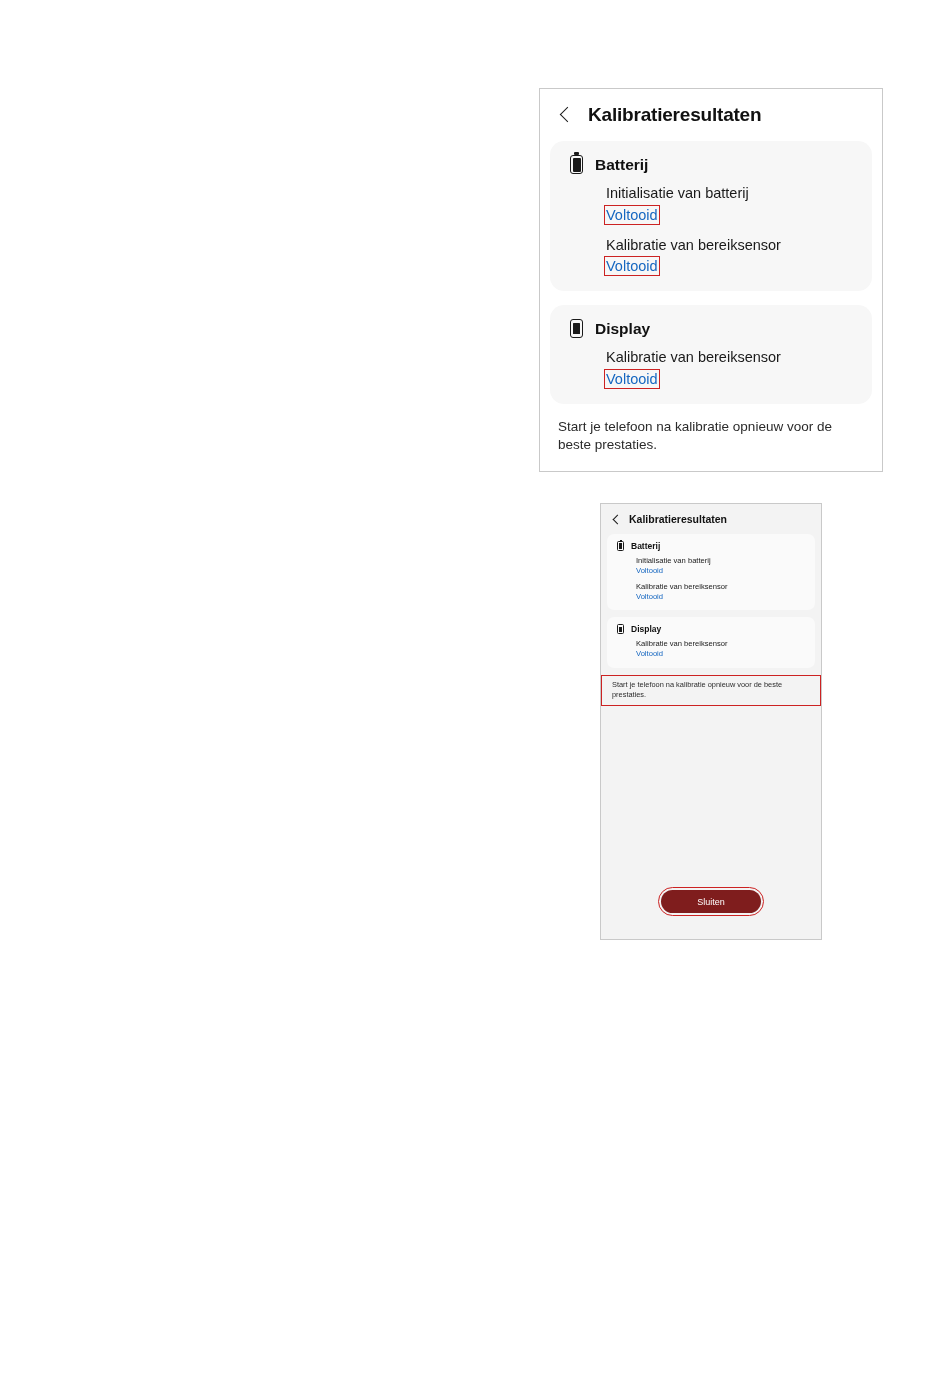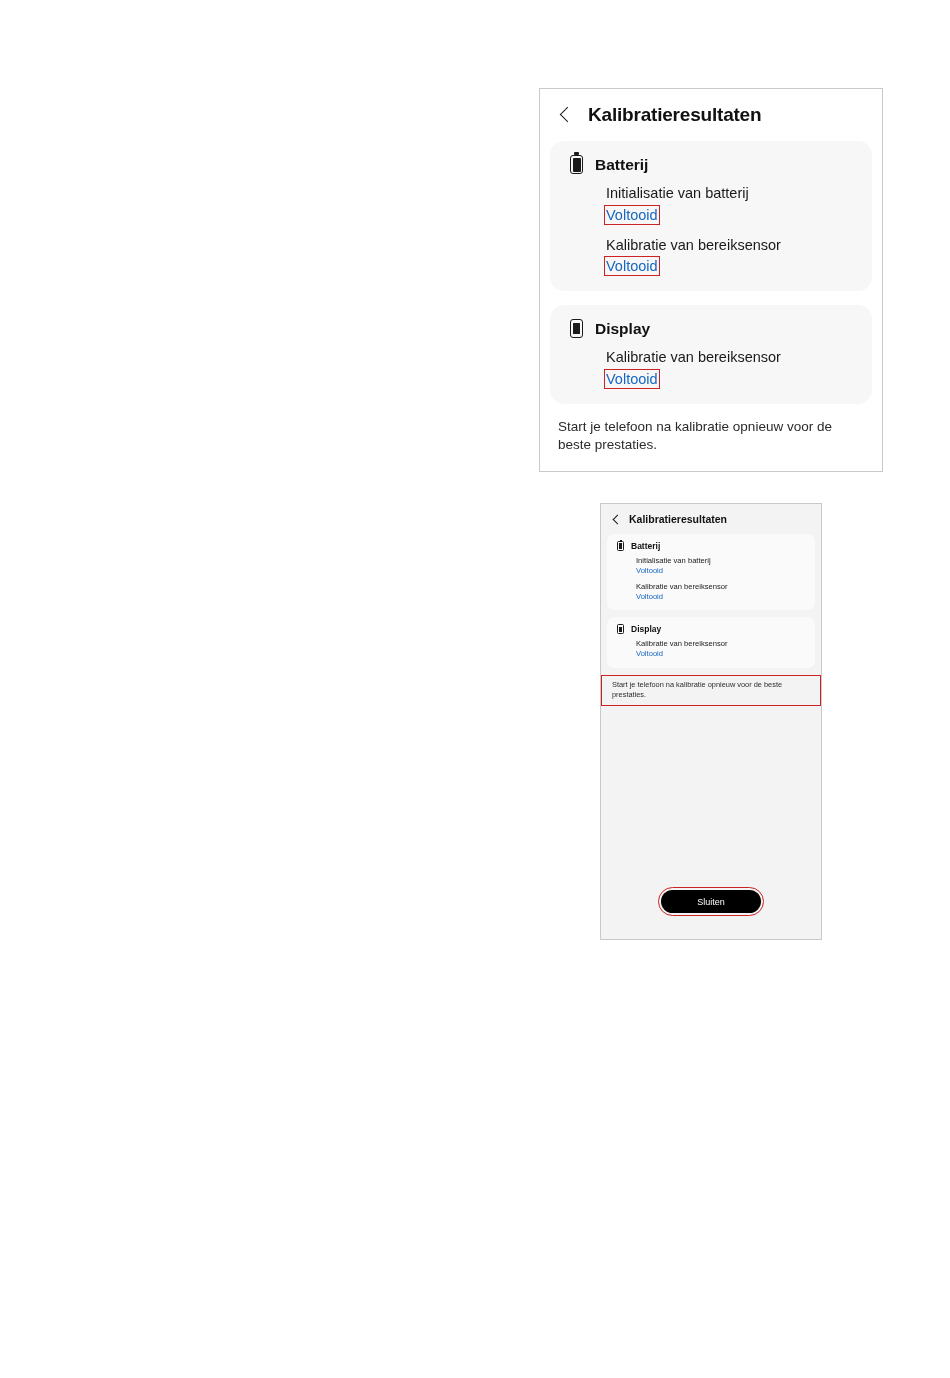--- a/index.html
+++ b/index.html
@@ -294,21 +294,21 @@
     align-items: center;
     padding-bottom: 25px;
   }
   .p-btn-wrap {
     border: 1.3px solid #cc2222;
     padding: 2px;
     border-radius: 16px;
     display: inline-block;
   }
   .p-btn {
-    background: #000000;
+    background: #7f1d1d;
     color: #ffffff;
     font-size: 9px;
     border-radius: 14px;
     width: 100px;
     height: 23px;
     line-height: 23px;
     text-align: center;
     border: none;
     font-family: "Liberation Sans", sans-serif;
     display: block;

